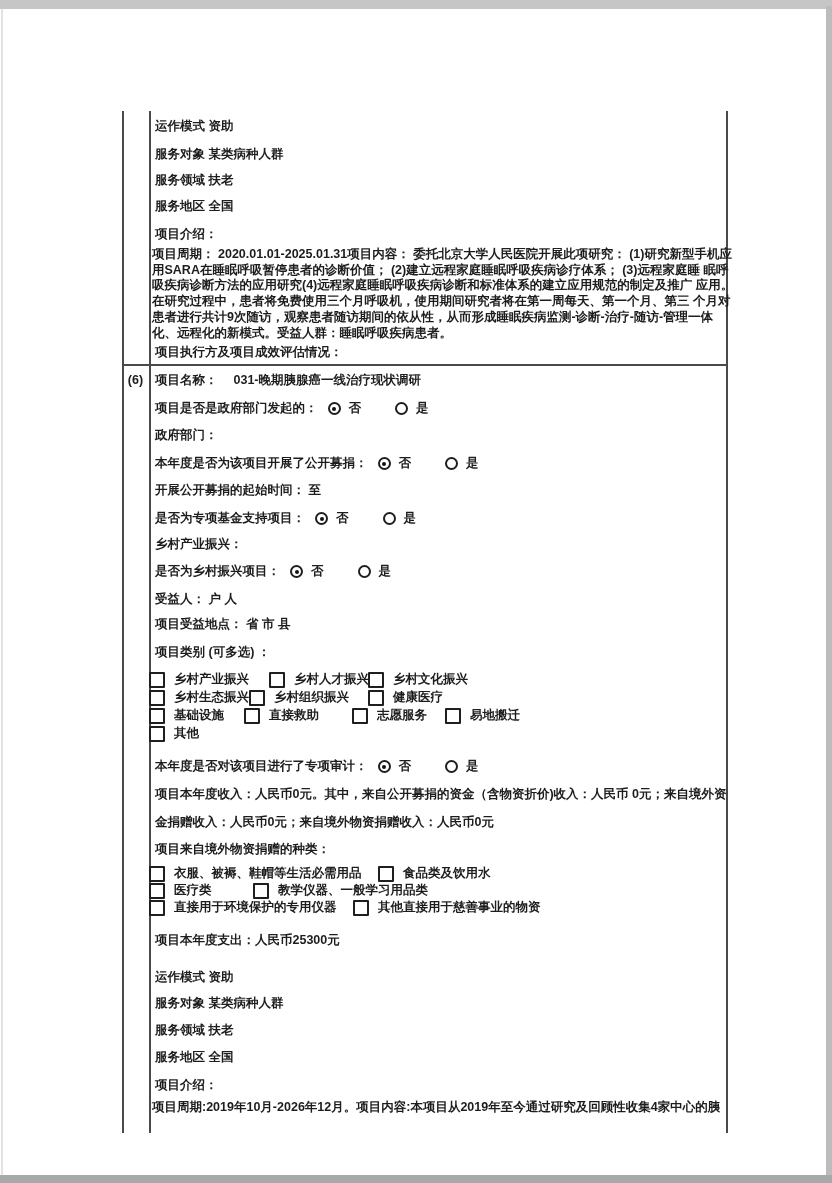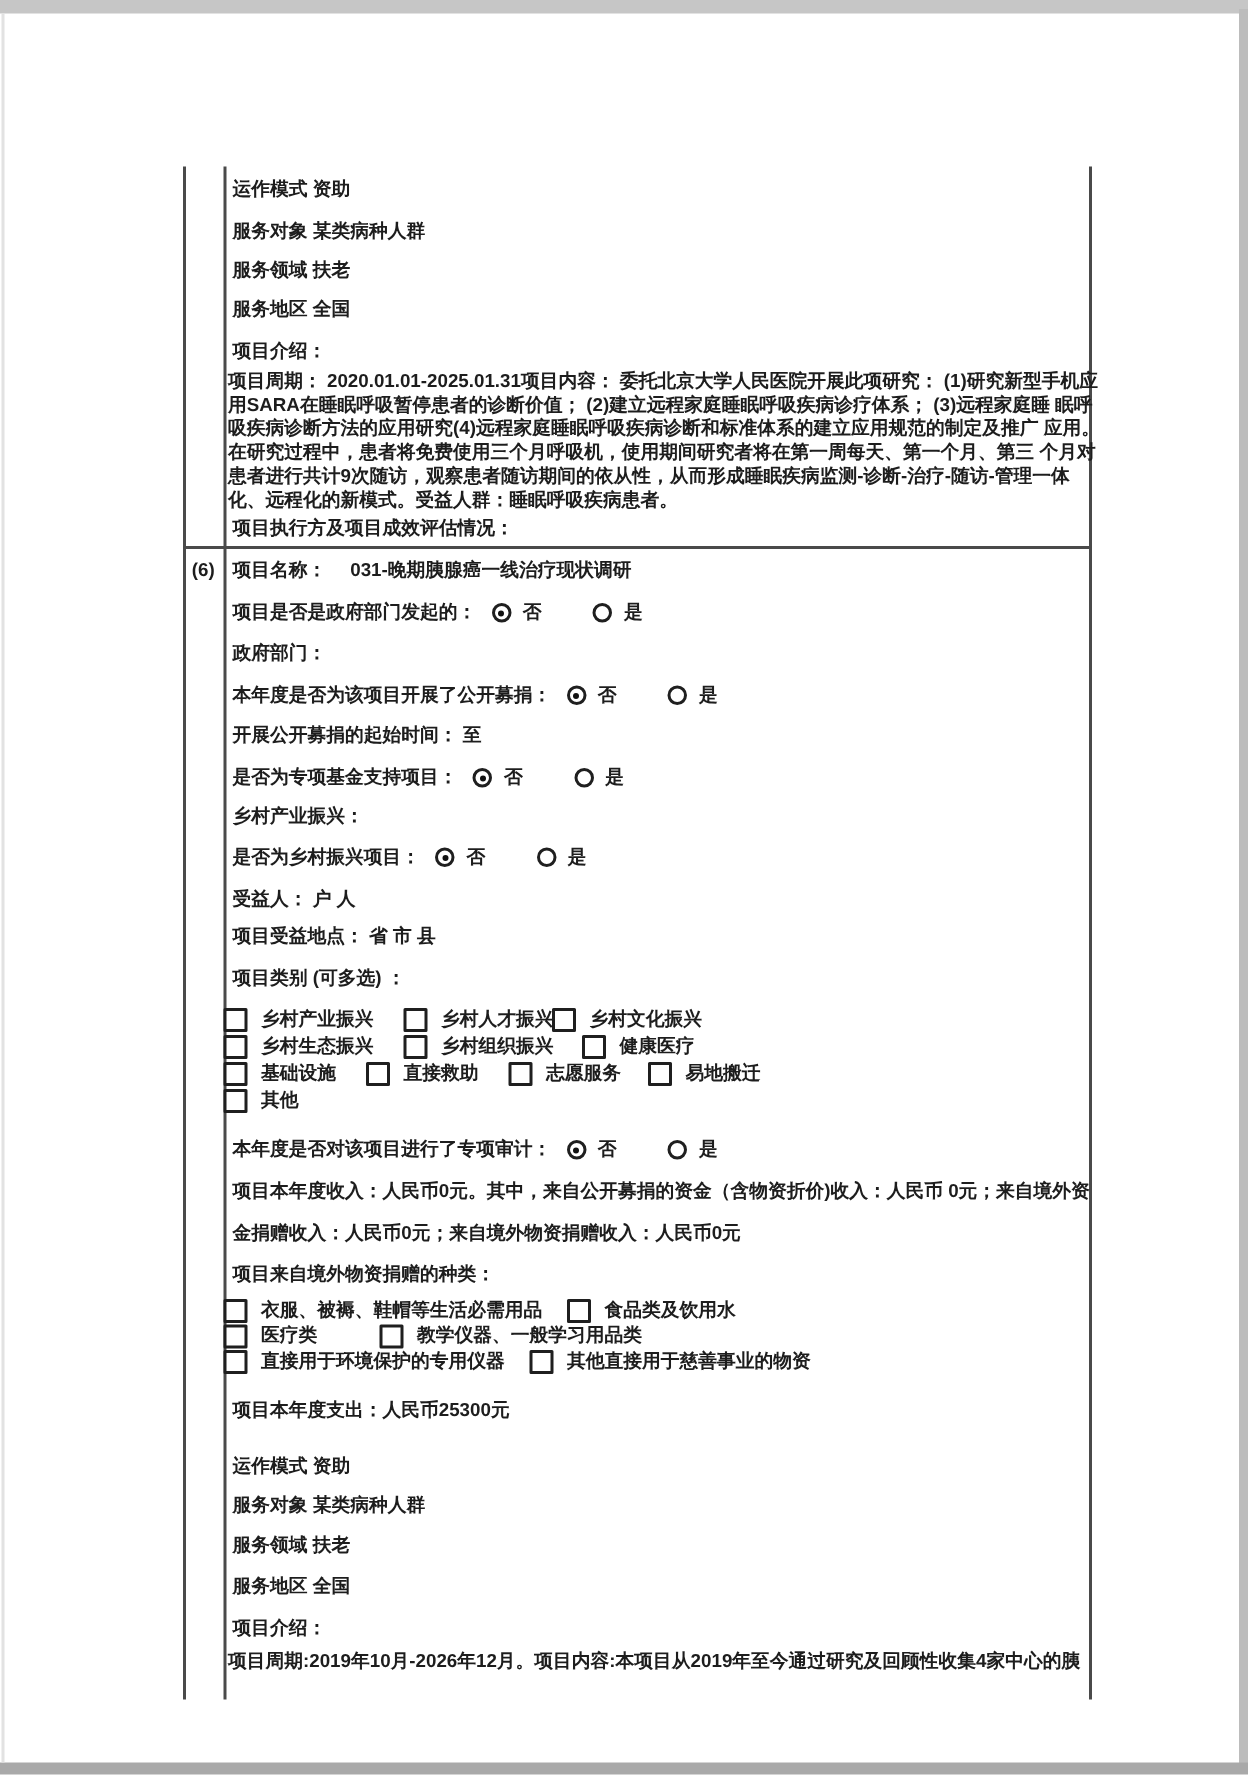--- a/index.html
+++ b/index.html
@@ -123,39 +123,39 @@
   <span class="cbi" style="width:99px">
       <span class="cb"></span>
       <span>乡村人才振兴</span>
     </span>
   <span class="cbi">
       <span class="cb"></span>
       <span>乡村文化振兴</span>
     </span>
 </div>
 <div class="abs cbrow" style="top:689px">
-  <span class="cbi" style="width:120px">
+  <span class="cbi" style="width:100px">
       <span class="cb"></span>
       <span>乡村生态振兴</span>
     </span>
   <span class="cbi" style="width:119px">
       <span class="cb"></span>
       <span>乡村组织振兴</span>
     </span>
   <span class="cbi">
       <span class="cb"></span>
       <span>健康医疗</span>
     </span>
 </div>
 <div class="abs cbrow" style="top:707px">
   <span class="cbi" style="width:95px">
       <span class="cb"></span>
       <span>基础设施</span>
     </span>
-  <span class="cbi" style="width:95px">
+  <span class="cbi" style="width:108px">
       <span class="cb"></span>
       <span>直接救助</span>
     </span>
   <span class="cbi" style="width:93px">
       <span class="cb"></span>
       <span>志愿服务</span>
     </span>
   <span class="cbi">
       <span class="cb"></span>
       <span>易地搬迁</span>

